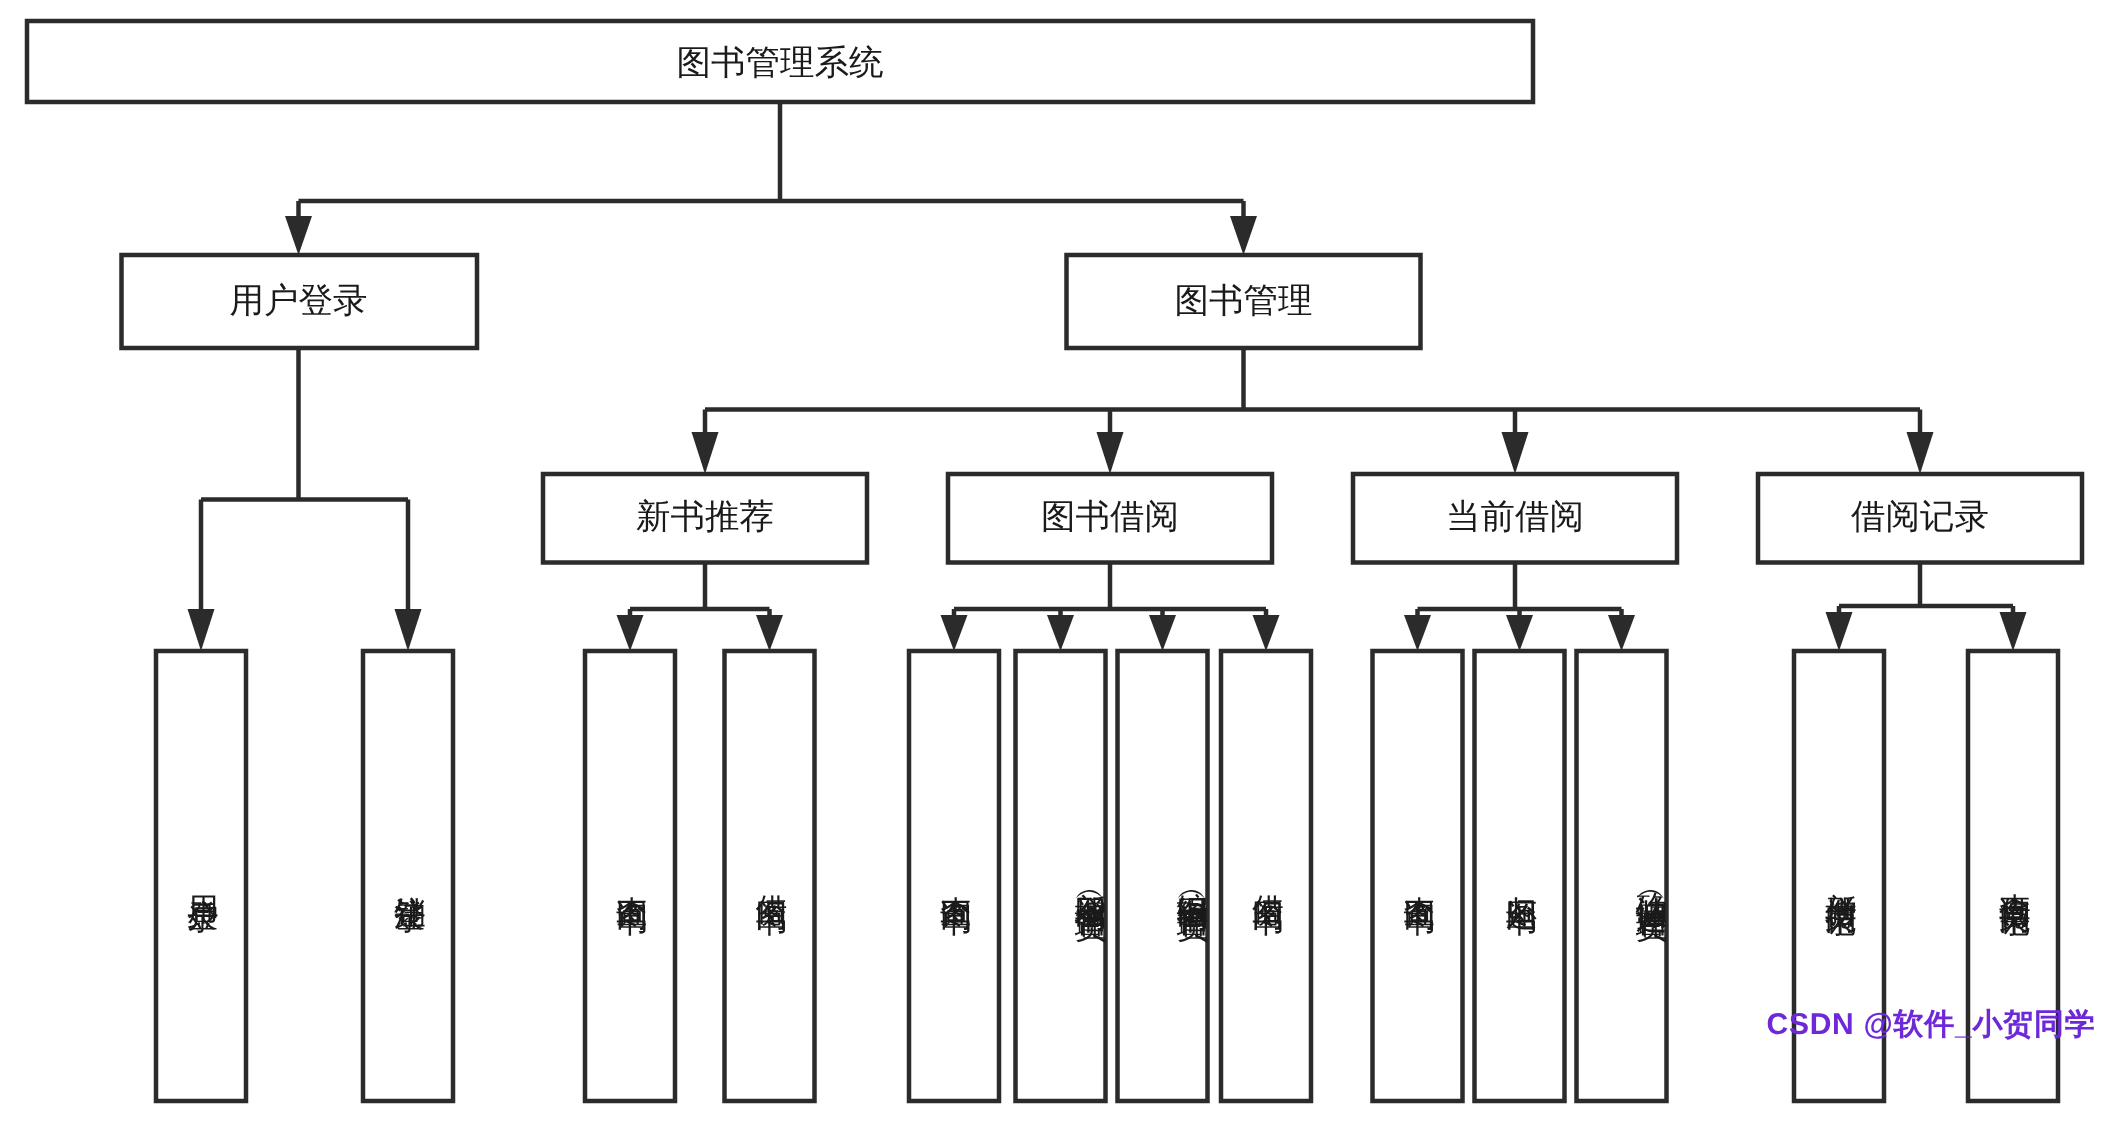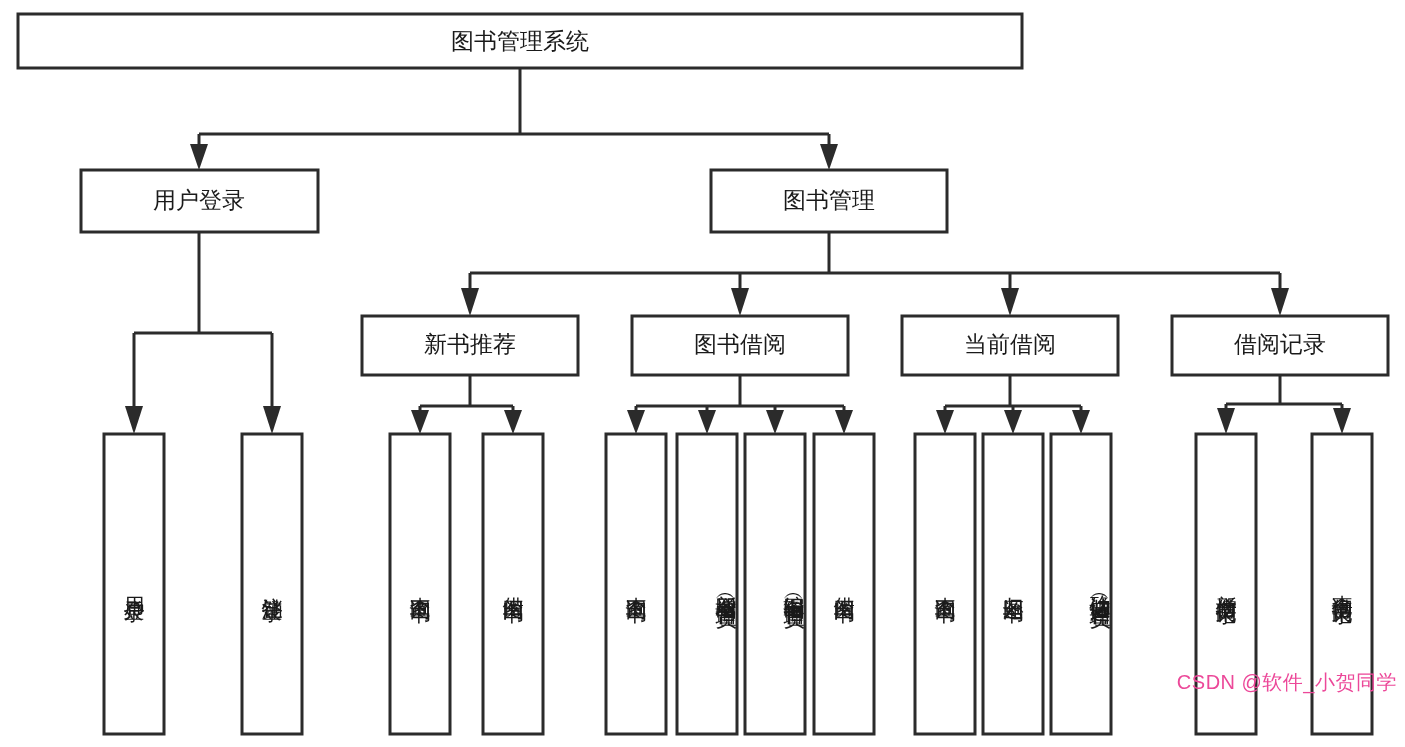--- a/index.html
+++ b/index.html
@@ -65,23 +65,24 @@
     justify-content: center;
     white-space: nowrap;
     pointer-events: none;
   }
   .watermark {
     position: absolute;
     right: 8px;
     bottom: 6px;
     font-family: "Liberation Sans", "DejaVu Sans", sans-serif;
     font-size: 20px;
-    color: #ec4899;
+    color: #6d28d9;
     letter-spacing: 0.5px;
     white-space: nowrap;
+    font-weight: bold;
   }
 </style>
 </head>
 <body>
 
 <div id="diagram-root">
 
   <svg id="flow" viewBox="0 0 1405 747" xmlns="http://www.w3.org/2000/svg">
 
     <g>

